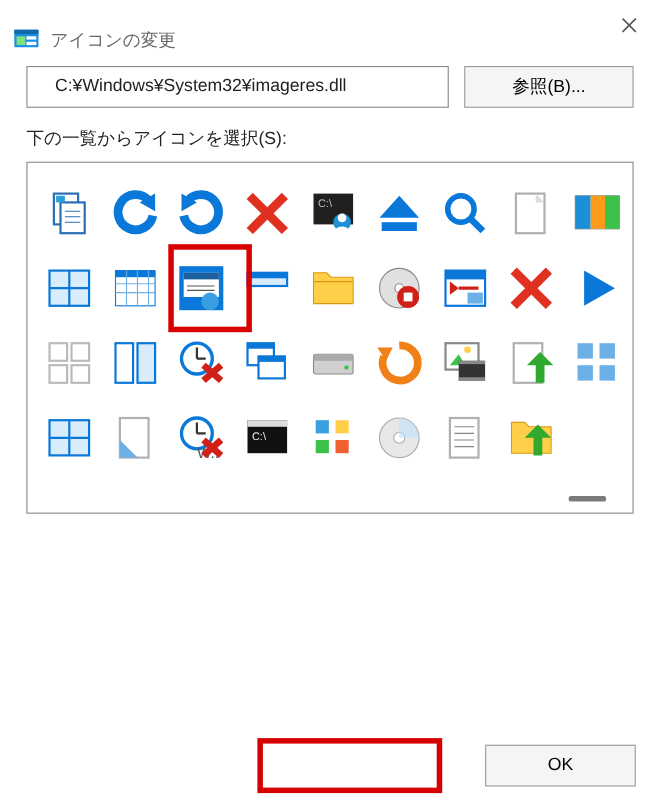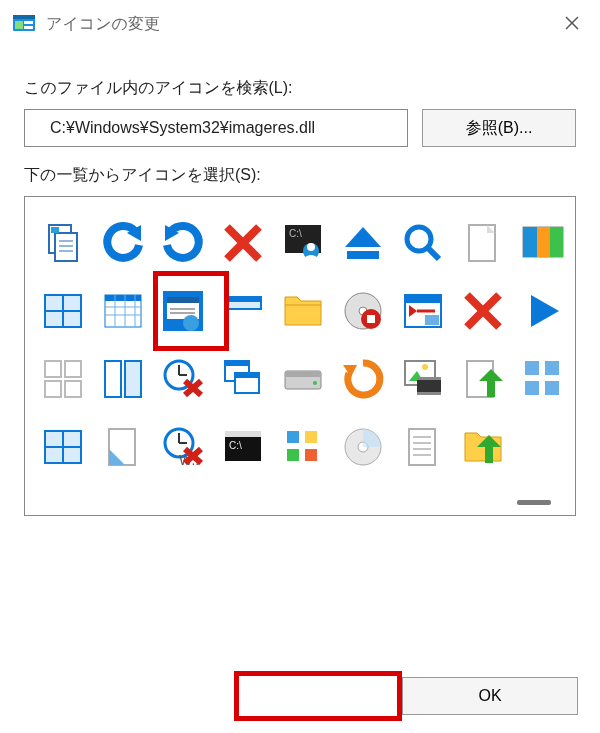--- a/index.html
+++ b/index.html
@@ -6,21 +6,21 @@
     body {
       font-family: "Segoe UI", "Yu Gothic UI", sans-serif;
       font-size: 14px;
       background: #fff;
       width: 600px;
       height: 733px;
       overflow: hidden;
     }
     .titlebar {
       display: flex;
-      align-items: center;
+      align-items: flex-end;
       height: 48px;
       padding: 0 12px;
       position: relative;
     }
     .titlebar-icon {
       width: 24px; height: 24px;
       margin-right: 10px;
       display:flex;align-items:center;justify-content:center;
     }
     .title-text { color: #666; font-size: 16px; }
@@ -75,21 +75,21 @@
     }
     .scroll-indicator{
       position:absolute;right:24px;bottom:10px;
       width:34px;height:5px;background:#7a7a7a;border-radius:2px;
     }
     .button-bar{
       position:absolute;bottom:18px;right:22px;
       display:flex;gap:14px;
     }
     .dlg-btn{
-      width:176px;height:38px;
+      width:137px;height:38px;
       border:1px solid #999;background:#f5f5f5;
       font-size:16px;cursor:pointer;
     }
     .ok-highlight{
       position:absolute;bottom:12px;right:198px;
       width:168px;height:50px;border:5px solid #d80000;
       pointer-events:none;
     }
   </style>
 </head>
@@ -108,21 +108,20 @@
   <span class="title-text">アイコンの変更</span>
   <div class="close-btn">
     <svg width="16" height="16" viewBox="0 0 16 16">
         <line x1="2" y1="2" x2="14" y2="14" stroke="#555" stroke-width="1.5"></line>
         <line x1="14" y1="2" x2="2" y2="14" stroke="#555" stroke-width="1.5"></line>
       </svg>
   </div>
 </div>
 
 <div class="content">
-  <div class="label">このファイル内のアイコンを検索(L):</div>
   <div class="row">
     <input class="path-input" type="text" value="C:¥Windows¥System32¥imageres.dll" style="">
     <button class="browse-btn">参照(B)...</button>
   </div>
   <div class="label">下の一覧からアイコンを選択(S):</div>
 
   <div class="icon-grid-wrap">
     <div class="icon-grid" id="icon-grid">
         <div class="icon-cell">
           <svg viewBox="0 0 44 44">

